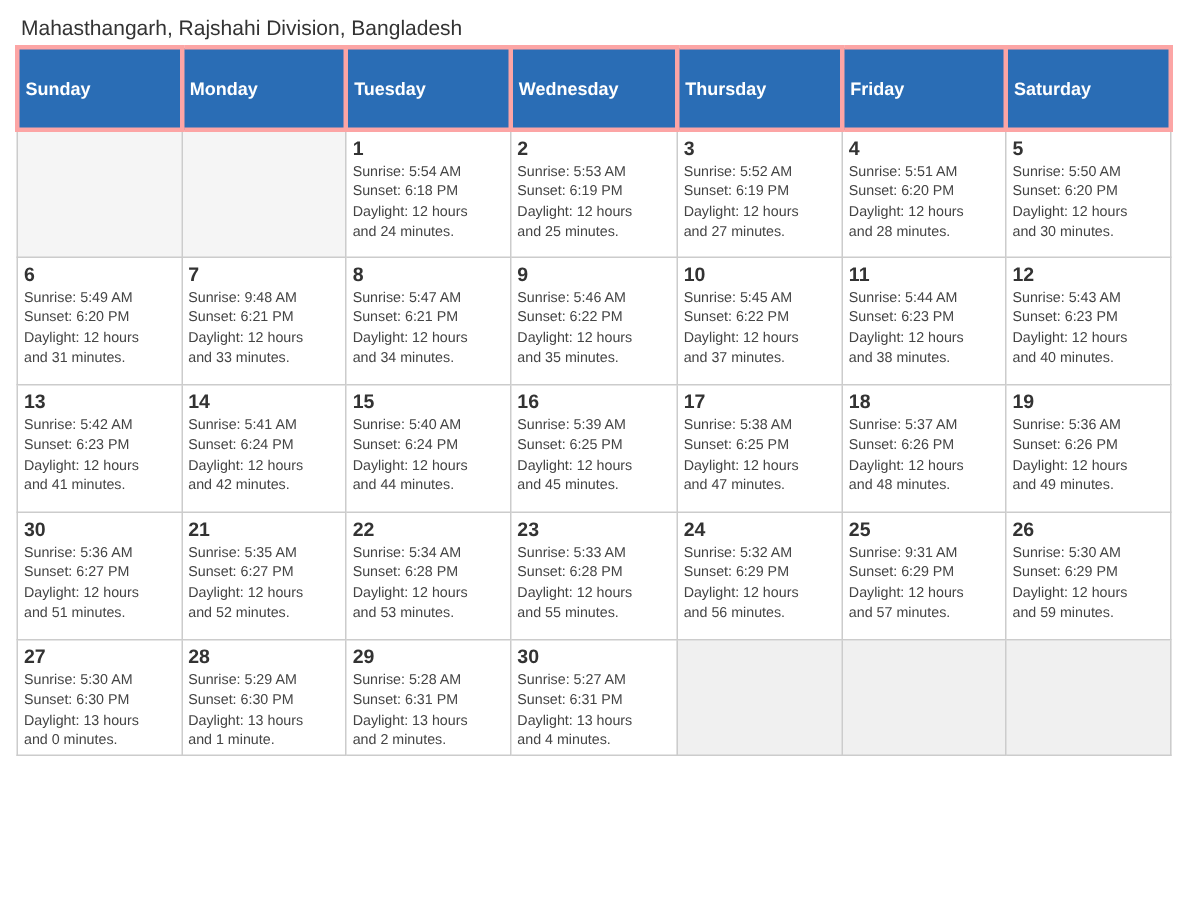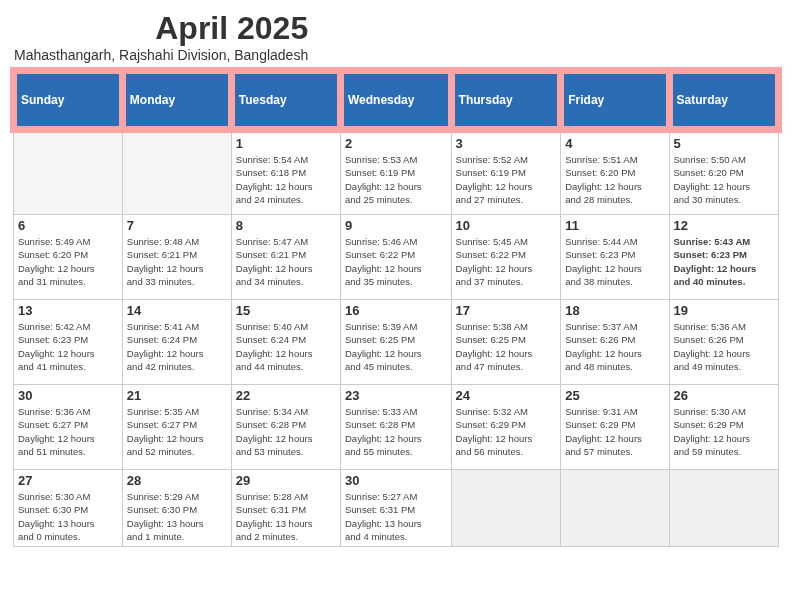--- a/index.html
+++ b/index.html
@@ -60,21 +60,21 @@
       border-collapse: collapse;
       font-size: 10px;
     }
     .day-header {
       background-color: #2a6db5;
       color: #fff;
       text-align: left;
       padding: 19px 4px;
       font-size: 12px;
       font-weight: bold;
-      border: 7px solid #fca5a5;
+      border: 3px solid #fca5a5;
     }
     td {
       border: 1px solid #ccc;
       vertical-align: top;
       padding: 3px 4px;
       width: 113px;
       height: 85px;
       background: #fff;
     }
     td.empty {
@@ -97,21 +97,20 @@
     }
     tr:last-child td {
       height: 75px;
     }
   </style>
 </head>
 <body>
 
 <div class="header">
   <div class="title-area">
-    <div class="month-title">April 2025</div>
     <div class="location-title">Mahasthangarh, Rajshahi Division, Bangladesh</div>
   </div>
 </div>
 
 <table>
   <thead>
     <tr id="header-row">
     <th class="day-header">Sunday</th>
         <th class="day-header">Monday</th>
         <th class="day-header">Tuesday</th>
@@ -199,21 +198,21 @@
         </td>
         <td>
           <span class="day-num">11</span>
           <div class="day-info" style="white-space: pre-line;">Sunrise: 5:44 AM
 Sunset: 6:23 PM
 Daylight: 12 hours
 and 38 minutes.</div>
         </td>
         <td>
           <span class="day-num">12</span>
-          <div class="day-info" style="white-space: pre-line; font-weight: bold;">Sunrise: 5:43 AM
+          <div class="day-info" style="white-space: pre-line;">Sunrise: 5:43 AM
 Sunset: 6:23 PM
 Daylight: 12 hours
 and 40 minutes.</div>
         </td>
       </tr>
       <tr>
         <td>
           <span class="day-num">13</span>
           <div class="day-info" style="white-space: pre-line;">Sunrise: 5:42 AM
 Sunset: 6:23 PM

